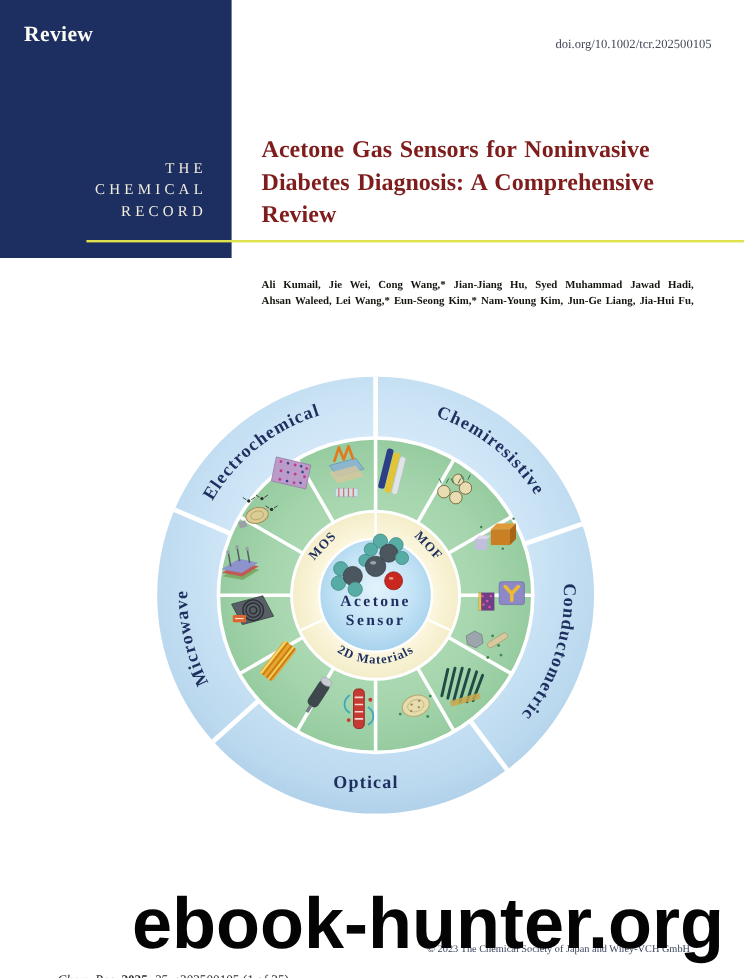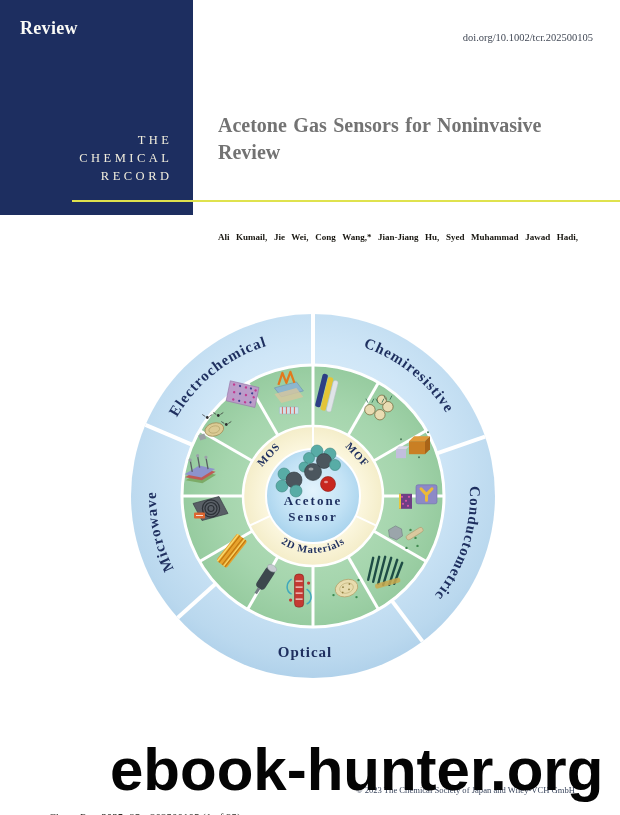--- a/index.html
+++ b/index.html
@@ -8,21 +8,21 @@
     background:#ffffff;font-family:"Liberation Serif",serif;
   }
   .navy-block{position:absolute;left:0;top:0;width:193px;height:215px;background:#1d2e60;}
   .review-label{position:absolute;left:20px;top:18px;color:#fbfbf6;font-size:18px;font-weight:bold;letter-spacing:0.3px;}
   .journal-name{position:absolute;right:24px;top:131px;text-align:right;color:#f2eedd;
     font-size:12.5px;letter-spacing:3.5px;line-height:18px;}
   .journal-name div{margin-right:-3.5px;margin-left:36px;}
   .doi-block{position:absolute;right:27px;top:29px;font-size:10.5px;line-height:17px;color:#414855;}
   .gold-rule{position:absolute;left:72px;top:200px;width:548px;height:2px;background:#dfe24d;}
   .title-block{position:absolute;left:218px;top:112px;width:382px;font-size:20px;line-height:27px;
-    font-weight:bold;color:#737373;word-spacing:1.5px;}
+    font-weight:bold;color:#7f1d1d;word-spacing:1.5px;}
   .authors-block{position:absolute;left:218px;top:231px;width:360px;font-size:9px;line-height:13.3px;
     font-weight:bold;color:#17150f;word-spacing:0.5px;}
   .author-line.j{text-align:justify;text-align-last:justify;}
   .wheel-wrap{position:absolute;left:127px;top:310px;width:372px;height:372px;}
   .watermark{position:absolute;left:110px;top:740px;z-index:6;color:#040404;
     font-family:"Liberation Sans",sans-serif;font-weight:bold;font-size:60px;line-height:1;white-space:nowrap;text-align:right;}
   .footer-left{position:absolute;left:48px;top:811px;font-size:11px;color:#2c2b24;z-index:3;white-space:nowrap;}
   .footer-left .it{font-style:italic;}
   .footer-left .bd{font-weight:bold;}
   .footer-right{position:absolute;right:45px;top:785px;font-size:8.6px;color:#39455c;z-index:3;white-space:nowrap;}
@@ -40,25 +40,27 @@
 </div>
 
 <div class="doi-block">
   <div>doi.org/10.1002/tcr.202500105</div>
 </div>
 
 <div class="gold-rule"></div>
 
 <div class="title-block">
   <div>Acetone Gas Sensors for Noninvasive</div>
+  <div>Diabetes Diagnosis: A Comprehensive</div>
   <div>Review</div>
 </div>
 
 <div class="authors-block">
   <div class="author-line j">Ali Kumail, Jie Wei, Cong Wang,* Jian-Jiang Hu, Syed Muhammad Jawad Hadi,</div>
+  <div class="author-line j">Ahsan Waleed, Lei Wang,* Eun-Seong Kim,* Nam-Young Kim, Jun-Ge Liang, Jia-Hui Fu,</div>
 </div>
 
 <div class="wheel-wrap">
 <svg width="372" height="372" viewBox="-186 -186 372 372" xmlns="http://www.w3.org/2000/svg">
   <defs>
     <radialGradient id="gOuter" cx="50%" cy="42%" r="60%">
       <stop offset="0%" stop-color="#e8f4fc"></stop>
       <stop offset="55%" stop-color="#cfe6f7"></stop>
       <stop offset="88%" stop-color="#bad8ee"></stop>
       <stop offset="100%" stop-color="#adcfe9"></stop>

